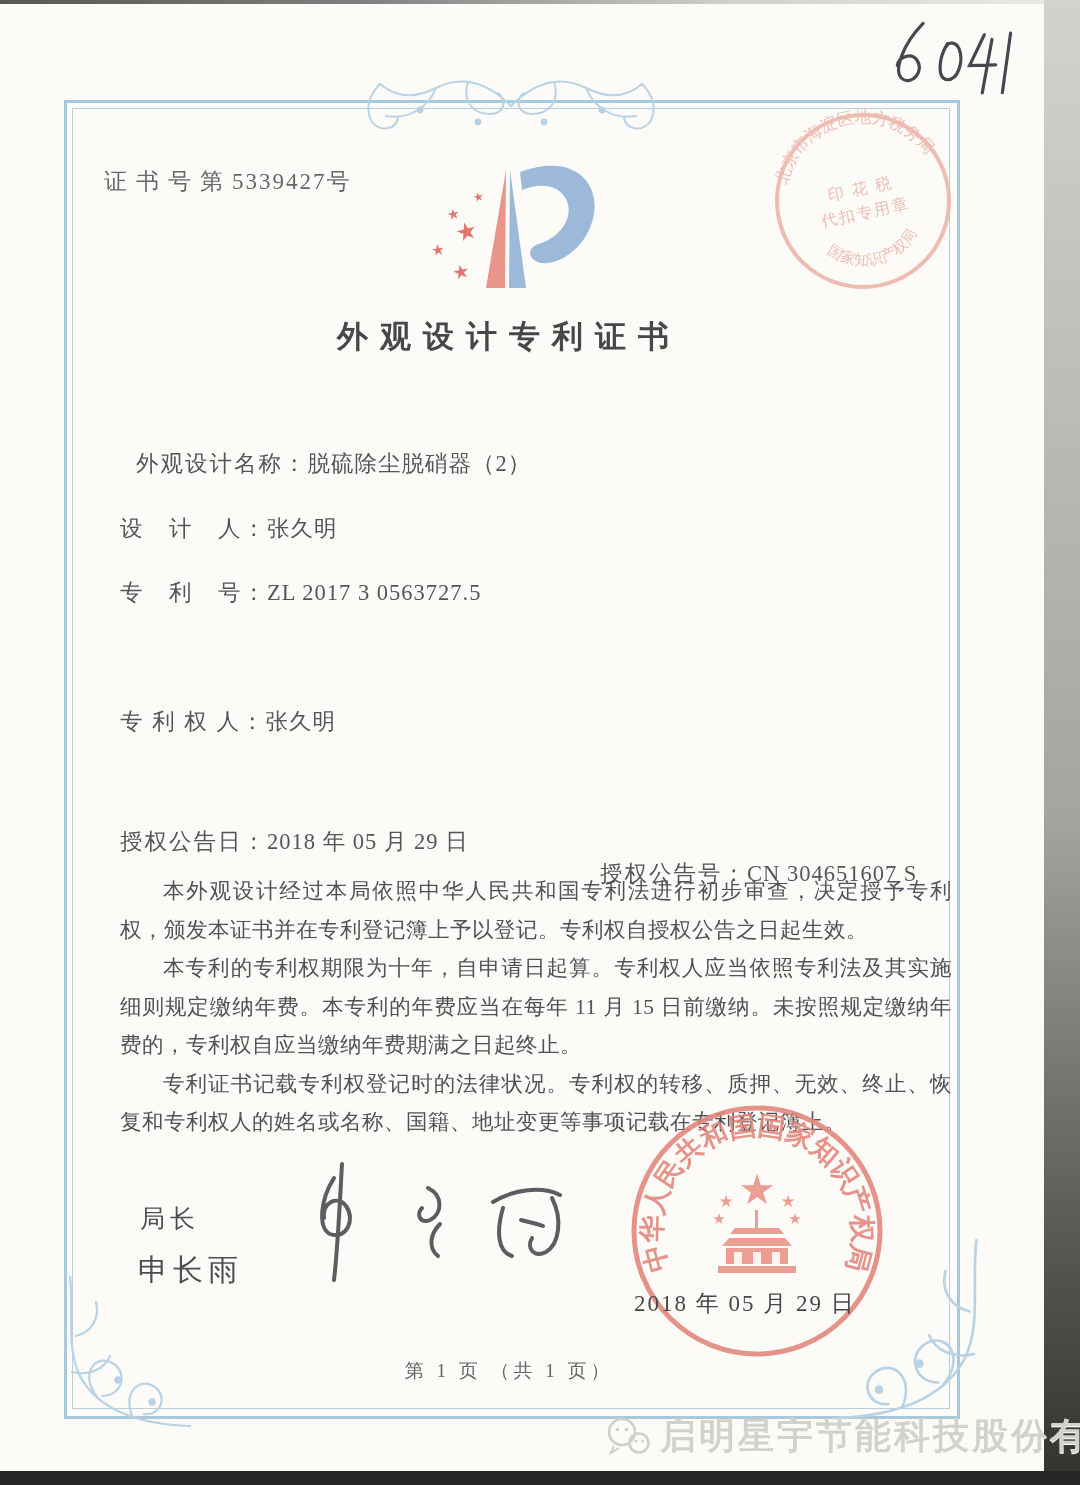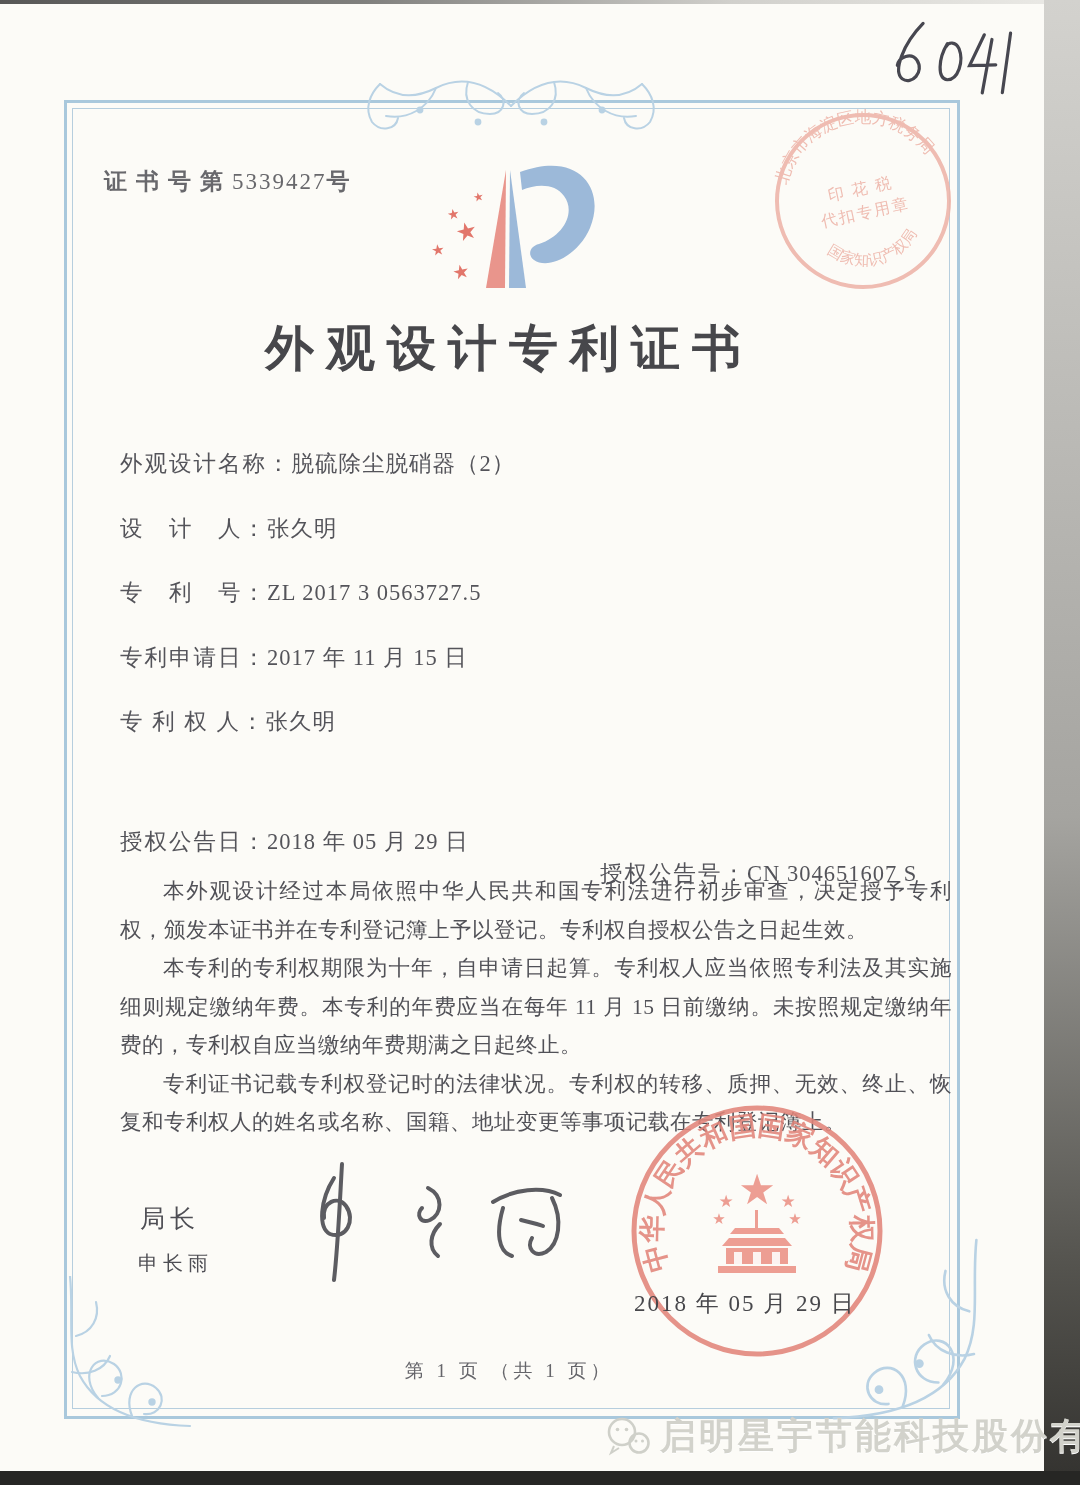--- a/index.html
+++ b/index.html
@@ -12,42 +12,42 @@
     background:linear-gradient(to right,#3a3a3a,#6a6a68 35%,#c9c8c4 70%,#e6e5e1);opacity:.85;}
   #edge-right{left:1044px;top:0;width:36px;height:1485px;
     background:linear-gradient(to bottom,#d3d2ce,#a5a4a0 55%,#55544f 85%,#33322f);}
   #edge-bottom{left:0;top:1471px;width:1080px;height:14px;background:#262624;}
   
   #frame-outer{left:64px;top:100px;width:890px;height:1313px;border:3px solid #a9c8dc;}
   #frame-inner{left:72px;top:108px;width:876px;height:1299px;border:1px solid #b6cede;}
   .ornament{color:#b9d2e4;}
   
   #cert-no{left:104px;top:166px;font-size:23px;color:#68686c;white-space:nowrap;}
-  #cert-no .sp{letter-spacing:9px;font-weight:bold;}
+  #cert-no .sp{letter-spacing:9px;}
   #cert-no .num{letter-spacing:2px;}
   #handwritten{left:886px;top:14px;width:130px;height:92px;transform:rotate(5deg);}
   #tax-stamp{left:768px;top:106px;width:190px;height:190px;transform:rotate(-12deg);opacity:.85;}
   #logo{left:394px;top:138px;width:292px;height:178px;}
-  #title{left:64px;top:316px;width:890px;text-align:center;font-size:49px;letter-spacing:12px;
+  #title{left:64px;top:316px;width:890px;text-align:center;font-size:31px;letter-spacing:12px;
     color:#47474b;font-weight:600;}
   
   .row{position:absolute;left:120px;font-size:22.5px;color:#54545a;white-space:nowrap;}
   .row .lab{letter-spacing:2px;}
   .row .val{letter-spacing:1px;}
-  #row-name{top:448px;}  #row-designer{top:513px;} #row-patno{top:577px;}
+  #row-name{top:448px;margin-left:16px;}  #row-designer{top:513px;} #row-patno{top:577px;}
   #row-appdate{top:642px;} #row-patentee{top:706px;} #row-address{top:766px;}
   #row-grant{top:826px;left:120px;width:836px;}
   #grant-no{position:absolute;left:480px;top:0;margin-top:32px;}
   
   #paras{left:120px;top:872px;width:832px;}
   #paras p{margin:0;text-indent:2em;text-align:justify;font-size:21.5px;line-height:38.5px;
     color:#515157;letter-spacing:.5px;}
   
   #director-title{left:140px;top:1202px;font-size:25px;letter-spacing:5px;color:#4e4e54;}
-  #director-name{left:138px;top:1250px;font-size:20px;letter-spacing:5px;color:#4e4e54;}
+  #director-name{left:138px;top:1250px;font-size:30px;letter-spacing:5px;color:#4e4e54;}
   #sig{left:288px;top:1158px;width:310px;height:130px;}
   #seal{left:626px;top:1100px;width:262px;height:262px;opacity:.88;}
   #seal-date{left:634px;top:1288px;font-size:23px;letter-spacing:2px;color:#47474b;z-index:5;
     font-weight:500;white-space:nowrap;}
   
   #page-footer{left:64px;top:1358px;width:890px;text-align:center;font-size:19px;
     letter-spacing:4px;color:#65656a;}
   
   #watermark{left:604px;top:1412px;display:flex;align-items:center;gap:8px;}
   #wm-text{font-family:"Liberation Sans","DejaVu Sans",sans-serif;font-size:36px;font-weight:700;
@@ -160,23 +160,20 @@
   <div class="abs" id="title">外观设计专利证书</div>
 
   <div class="row" id="row-name">
     <span class="lab">外观设计名称：</span><span class="val">脱硫除尘脱硝器（2）</span>
   </div>
   <div class="row" id="row-designer">
     <span class="lab">设　计　人：</span><span class="val">张久明</span>
   </div>
   <div class="row" id="row-patno">
     <span class="lab">专　利　号：</span><span class="val">ZL 2017 3 0563727.5</span>
-  </div>
-  <div class="row" id="row-appdate">
-    <span class="lab">专利申请日：</span><span class="val">2017 年 11 月 15 日</span>
   </div>
   <div class="row" id="row-patentee">
     <span class="lab">专 利 权 人：</span><span class="val">张久明</span>
   </div>
   <div class="row" id="row-grant">
     <span><span class="lab">授权公告日：</span><span class="val">2018 年 05 月 29 日</span></span>
     <span id="grant-no"><span class="lab">授权公告号：</span><span class="val">CN 304651607 S</span></span>
   </div>
 
   <div class="abs" id="paras">

